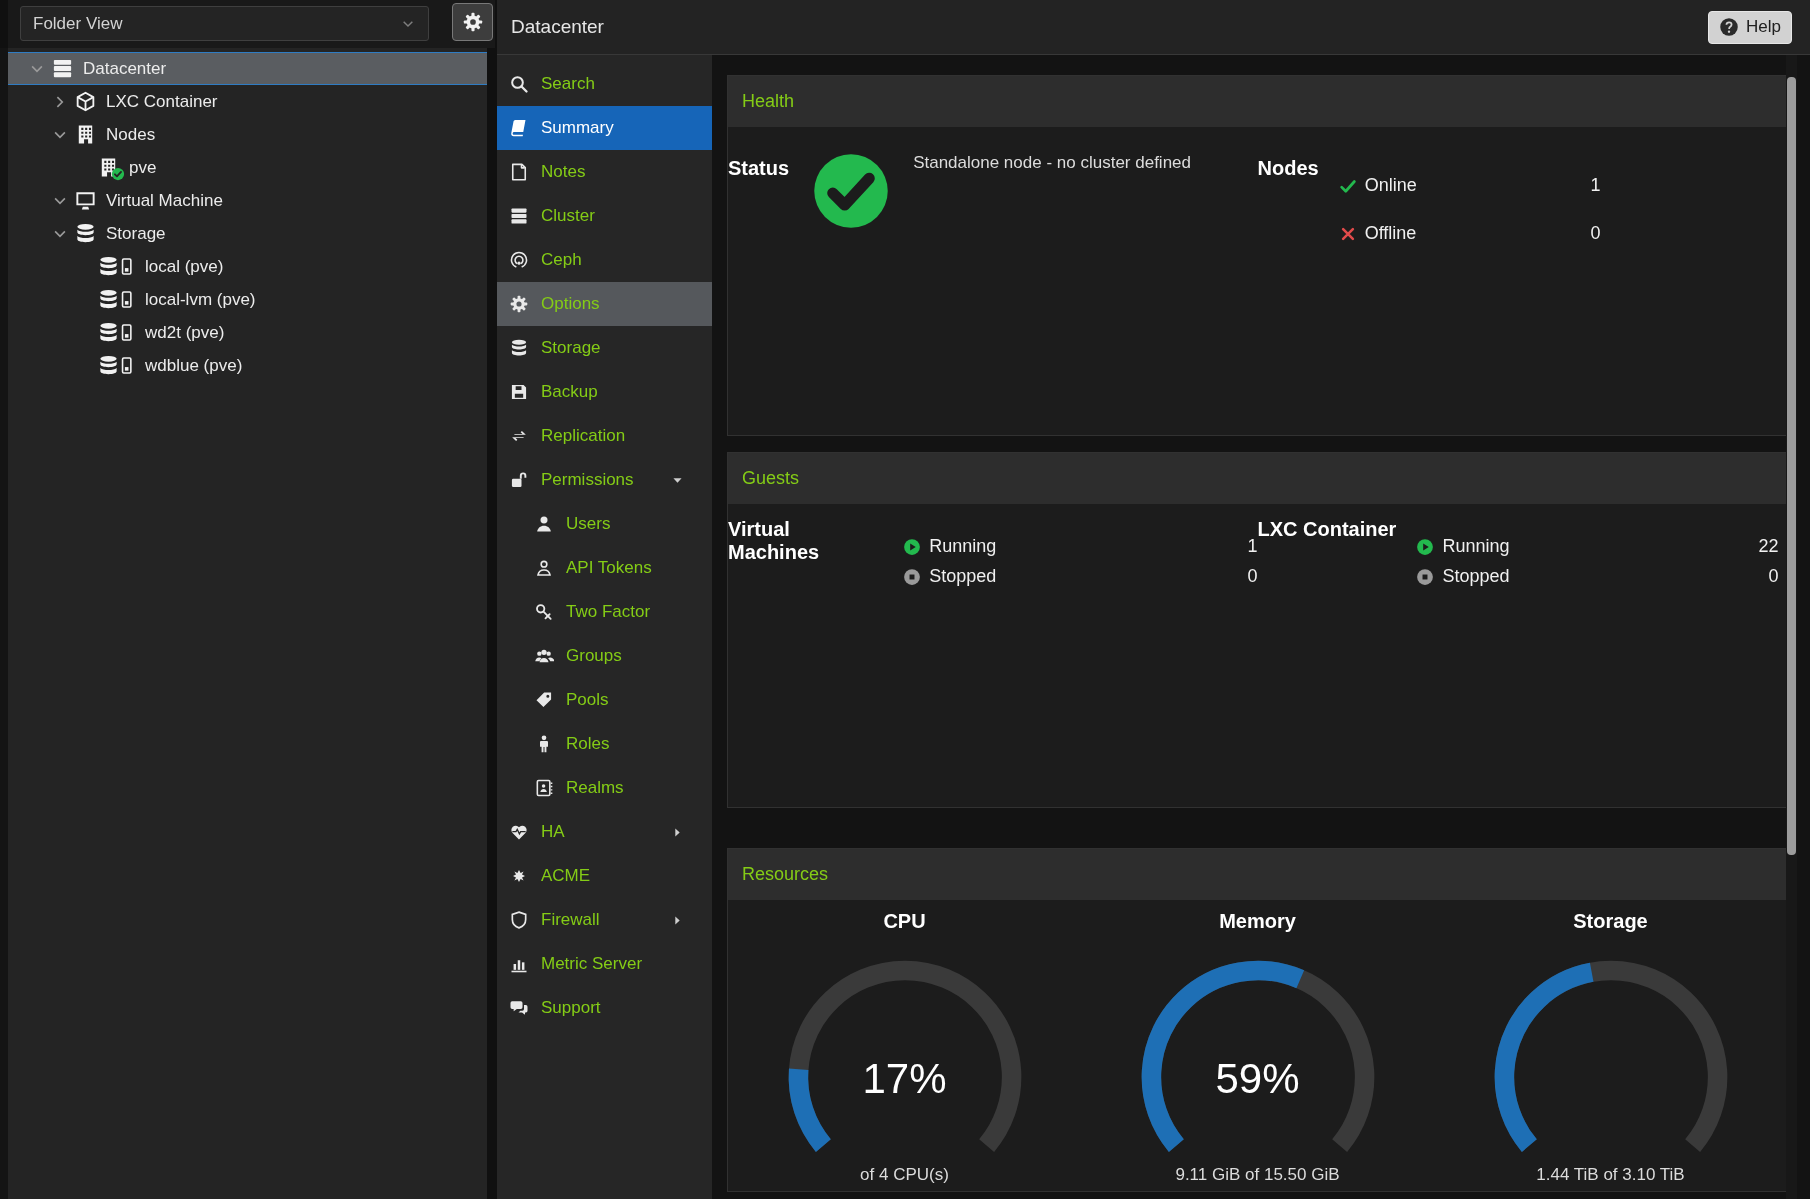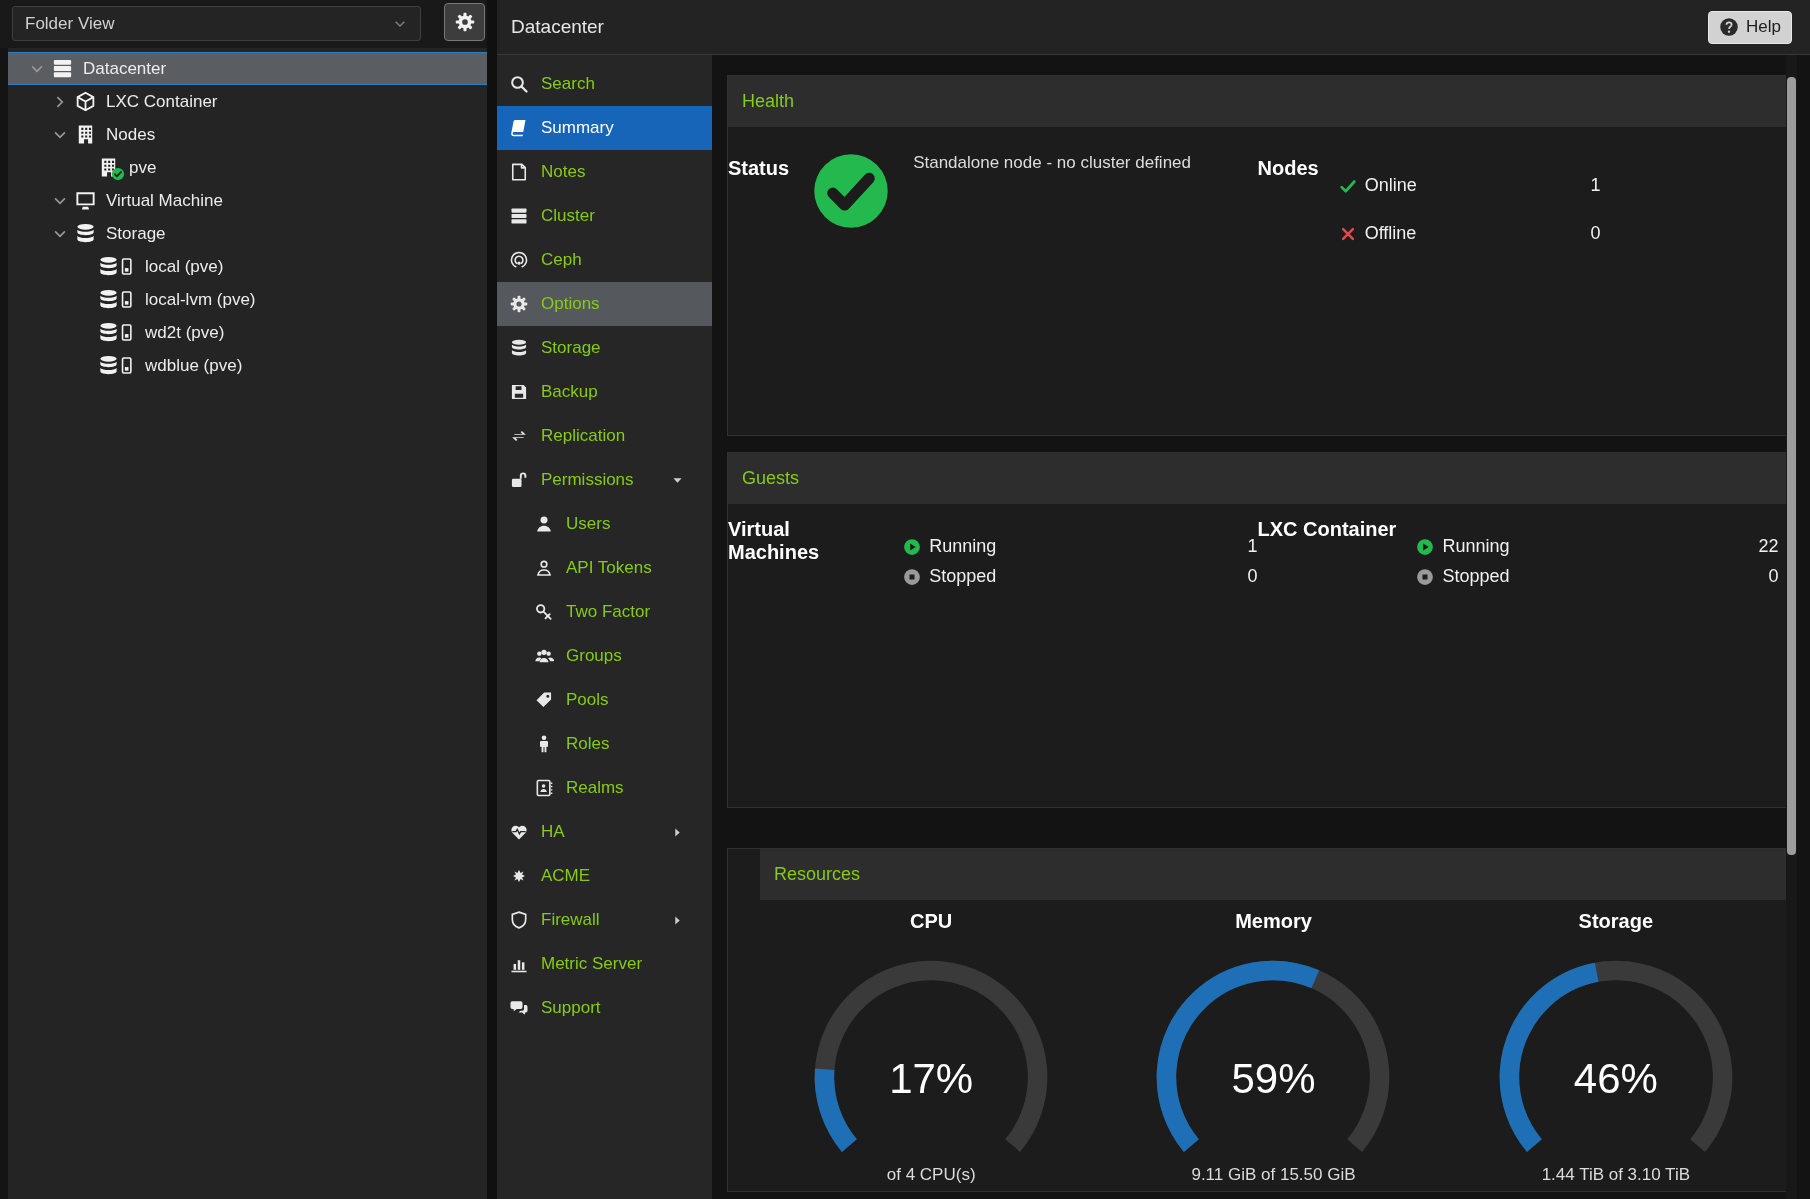--- a/index.html
+++ b/index.html
@@ -1,20 +1,20 @@
 <!DOCTYPE html>
 <html><head>
 <meta charset="utf-8">
 <style>
   html,body{margin:0;padding:0;background:#000;}
   *{box-sizing:border-box;font-family:"Liberation Sans","DejaVu Sans",sans-serif;}
   #app{position:relative;width:1810px;height:1199px;background:#101010;overflow:hidden;color:#e8e8e8;}
 
   
-  #left-head{position:absolute;left:0;top:0;width:487px;height:48px;background:#191919;}
+  #left-head{position:absolute;left:8px;top:0;width:487px;height:48px;background:#191919;}
   #folder-select{position:absolute;left:12px;top:6px;width:409px;height:35px;background:#242424;
     border:1px solid #3f3f3f;border-radius:3px;display:flex;align-items:center;padding:0 12px;
     color:#d2d2d2;font-size:17px;cursor:pointer;}
   #folder-select .i{margin-left:auto;color:#7e7e7e;width:16px;height:16px;}
   #tree-gear-btn{position:absolute;left:444px;top:3px;width:41px;height:38px;background:#3d3d3d;
     border:1px solid #787878;border-radius:4px;display:flex;align-items:center;justify-content:center;
     cursor:pointer;color:#f2f2f2;--hole:#3d3d3d;}
   #tree-gear-btn .i{width:22px;height:22px;}
   #tree-panel{position:absolute;left:0;top:48px;width:487px;bottom:0;background:#242424;
     border-left:8px solid #141414;padding-top:4px;}
@@ -51,21 +51,21 @@
   .menu-item.hl{background:#55585c;--hole:#55585c;}
   .menu-item .arrow{position:absolute;right:16px;width:13px;height:13px;color:#cfcfcf;}
 
   
   #content{position:absolute;left:712px;top:55px;right:0;bottom:0;background:#131313;}
   .panel{position:absolute;left:15px;width:1061px;border:1px solid #313131;background:#1c1c1c;}
   .panel-head{height:51px;background:#2d2d2d;display:flex;align-items:center;padding-left:14px;
     font-size:18px;color:#84cc16;}
   #panel-health{top:20px;height:361px;}
   #panel-guests{top:397px;height:356px;}
-  #panel-resources{top:793px;height:344px;padding-left:32px;}
+  #panel-resources{top:793px;height:344px;}
   .panel-body{position:relative;width:100%;}
   .two-col{display:flex;}
   .two-col>div{flex:1;display:flex;flex-direction:row;align-items:flex-start;gap:20px;}
   .sect-head{font-size:20px;font-weight:bold;color:#fff;}
 
   #health-body{height:308px;}
   #health-body .sect-head{margin-top:30px;}
   #status-icon{margin-top:22px;width:84px;height:84px;color:#23b94e;--cut:#1c1c1c;}
   #status-msg{margin-top:26px;font-size:17px;color:#dcdcdc;}
   .kv-rows{display:flex;flex-direction:column;width:262px;}
@@ -676,21 +676,20 @@
             </div>
             <div class="gauge-detail">9.11 GiB of 15.50 GiB</div>
           </div>
           <div class="gauge-col">
             <div class="sect-head">Storage</div>
             <div class="gauge-wrap">
               <svg viewBox="0 0 200 160">
                 <path d="M37.2 149.7 A82 82 0 1 1 162.8 149.7" class="g-track"></path>
                 <path d="M37.2 149.7 A82 82 0 1 1 162.8 149.7" class="g-val" pathLength="100" stroke-dasharray="46 100"></path>
               </svg>
-              <div class="gauge-pct">46%</div>
             </div>
             <div class="gauge-detail">1.44 TiB of 3.10 TiB</div>
           </div>
         </div>
     </div>
 
     <div id="v-scroll">
       <div id="v-scroll-thumb"></div>
     </div>
   </div>

